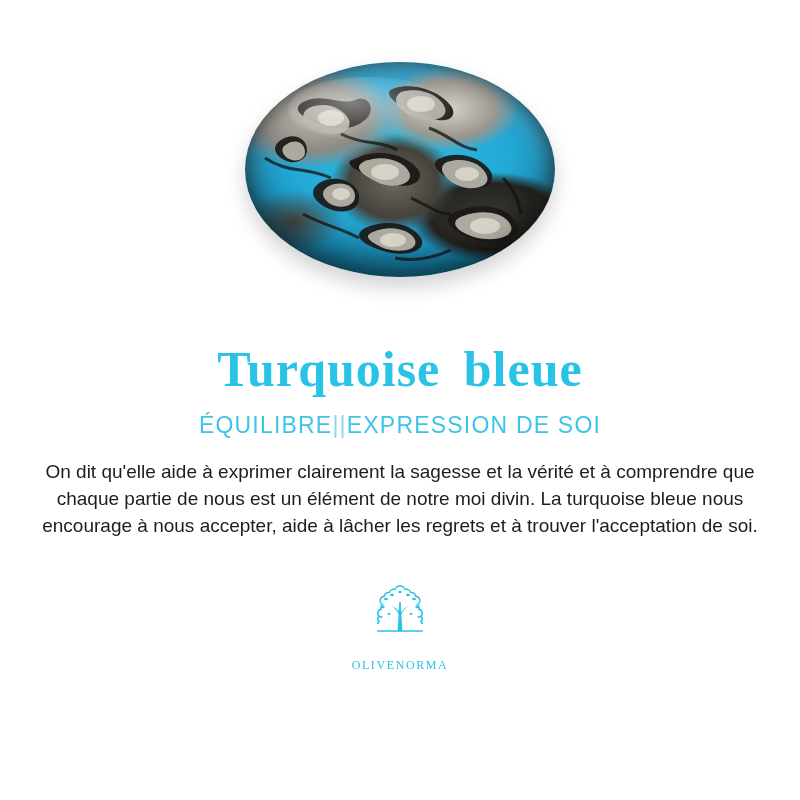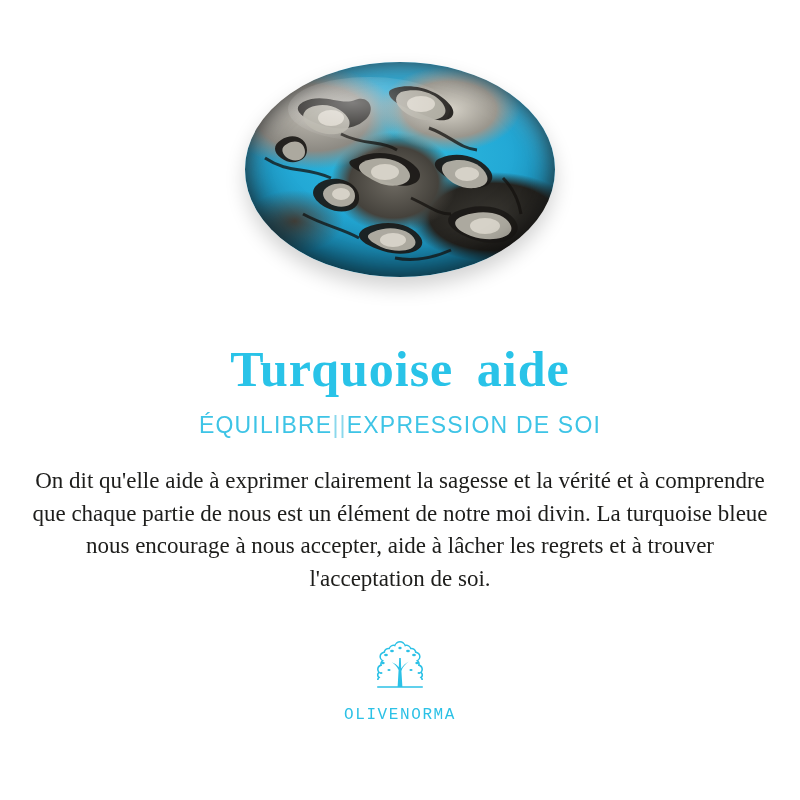--- a/index.html
+++ b/index.html
@@ -99,41 +99,41 @@
     text-align: center;
     display: flex;
     align-items: center;
   }
   .kw-sep {
     color: #8ad8ec;
     font-weight: 300;
   }
 
   .description {
-    margin-top: 26px;
+    margin-top: 20px;
     width: 740px;
     text-align: center;
-    font-family: Liberation Serif, serif;
-    font-size: 23px;
+    font-family: Liberation Sans, sans-serif;
+    font-size: 19px;
     line-height: 1.42;
     color: #1d1d1b;
   }
 
   
   .logo {
     margin-top: 34px;
     display: flex;
     flex-direction: column;
     align-items: center;
   }
   .logo svg { display: block; }
   .logo-text {
-    margin-top: 6px;
-    font-family: Liberation Mono, monospace;
-    font-size: 16px;
+    margin-top: 14px;
+    font-family: Liberation Serif, serif;
+    font-size: 12px;
     letter-spacing: 1.6px;
     color: #2cc1e6;
   }
 </style>
 </head>
 <body>
 
 <div class="card">
 
   <div class="stone-area">
@@ -178,21 +178,21 @@
             <path d="M258,116 C270,128 274,140 276,152"></path>
             <path d="M150,196 C170,200 188,196 206,188"></path>
           </g>
         </svg>
         <div class="stone-gloss"></div>
         <div class="stone-edge"></div>
       </div>
     </div>
   </div>
 
-  <div class="title">Turquoise  aide</div>
+  <div class="title">Turquoise  bleue</div>
 
   <div class="keywords">
     <span>ÉQUILIBRE</span>
     <span class="kw-sep">|</span>
     <span class="kw-sep">|</span>
     <span>EXPRESSION DE SOI</span>
   </div>
 
   <div class="description">On dit qu'elle aide à exprimer clairement la sagesse et la vérité et à comprendre que chaque partie de nous est un élément de notre moi divin. La turquoise bleue nous encourage à nous accepter, aide à lâcher les regrets et à trouver l'acceptation de soi.</div>
 

